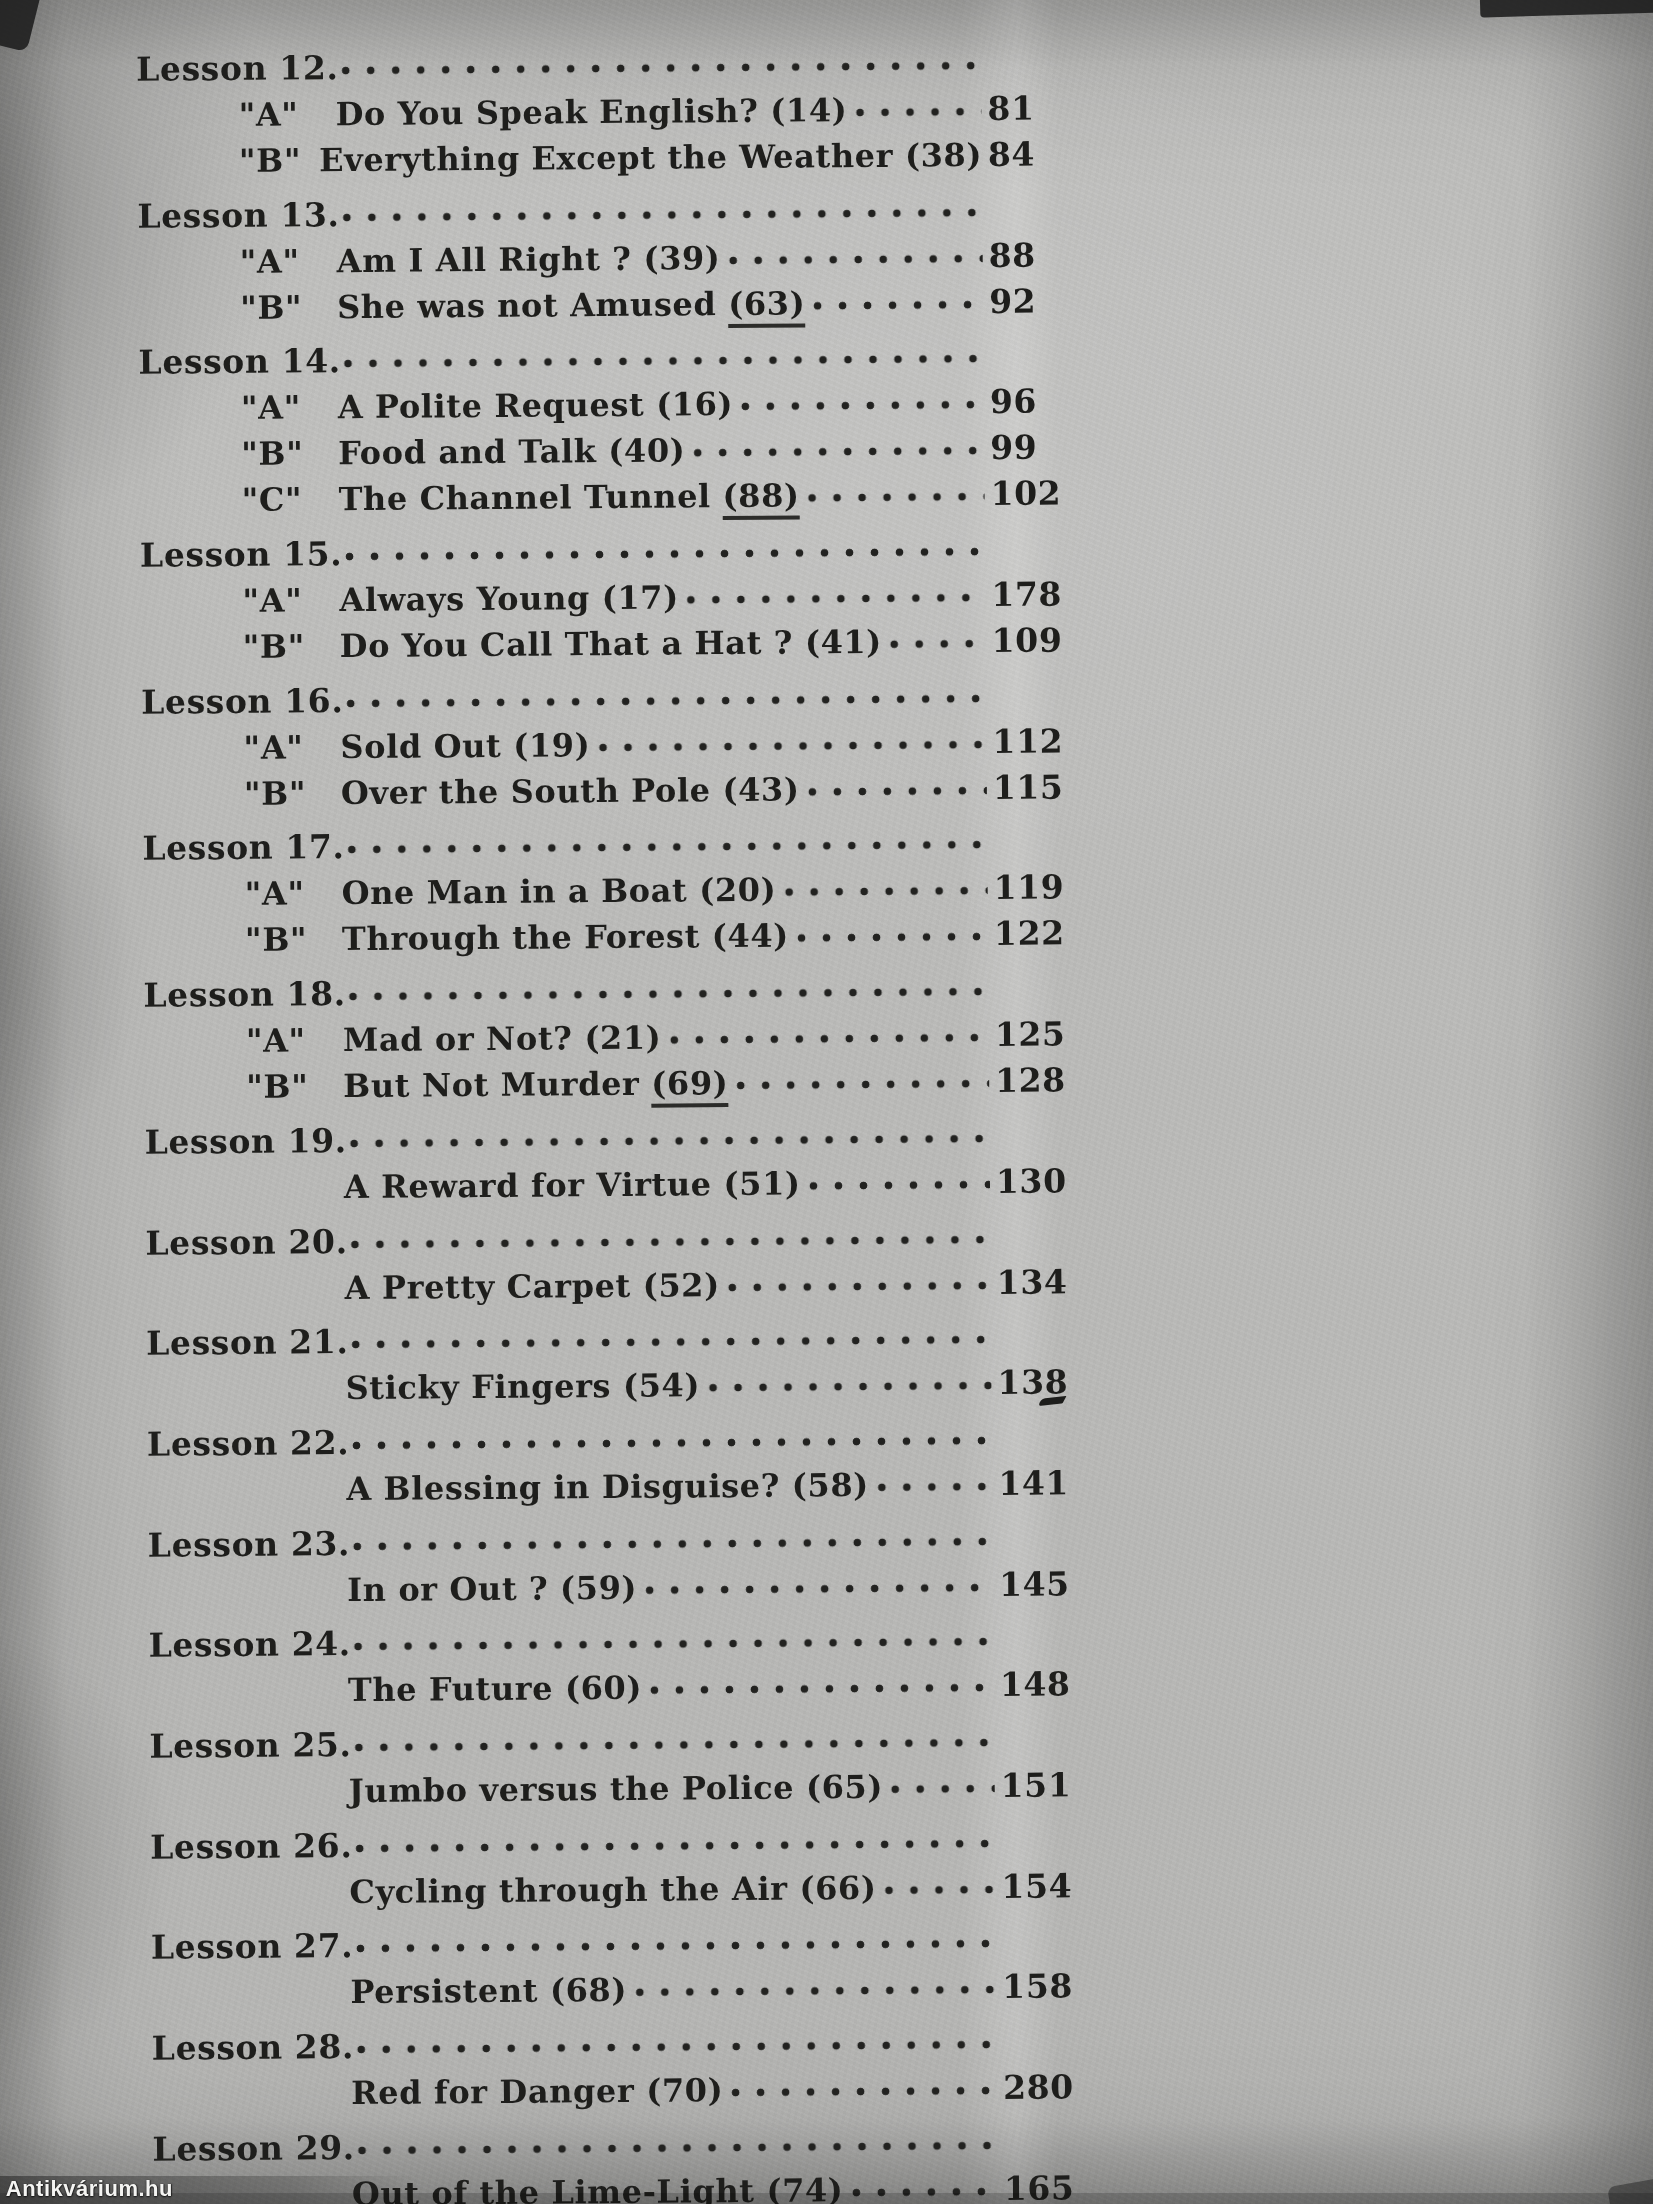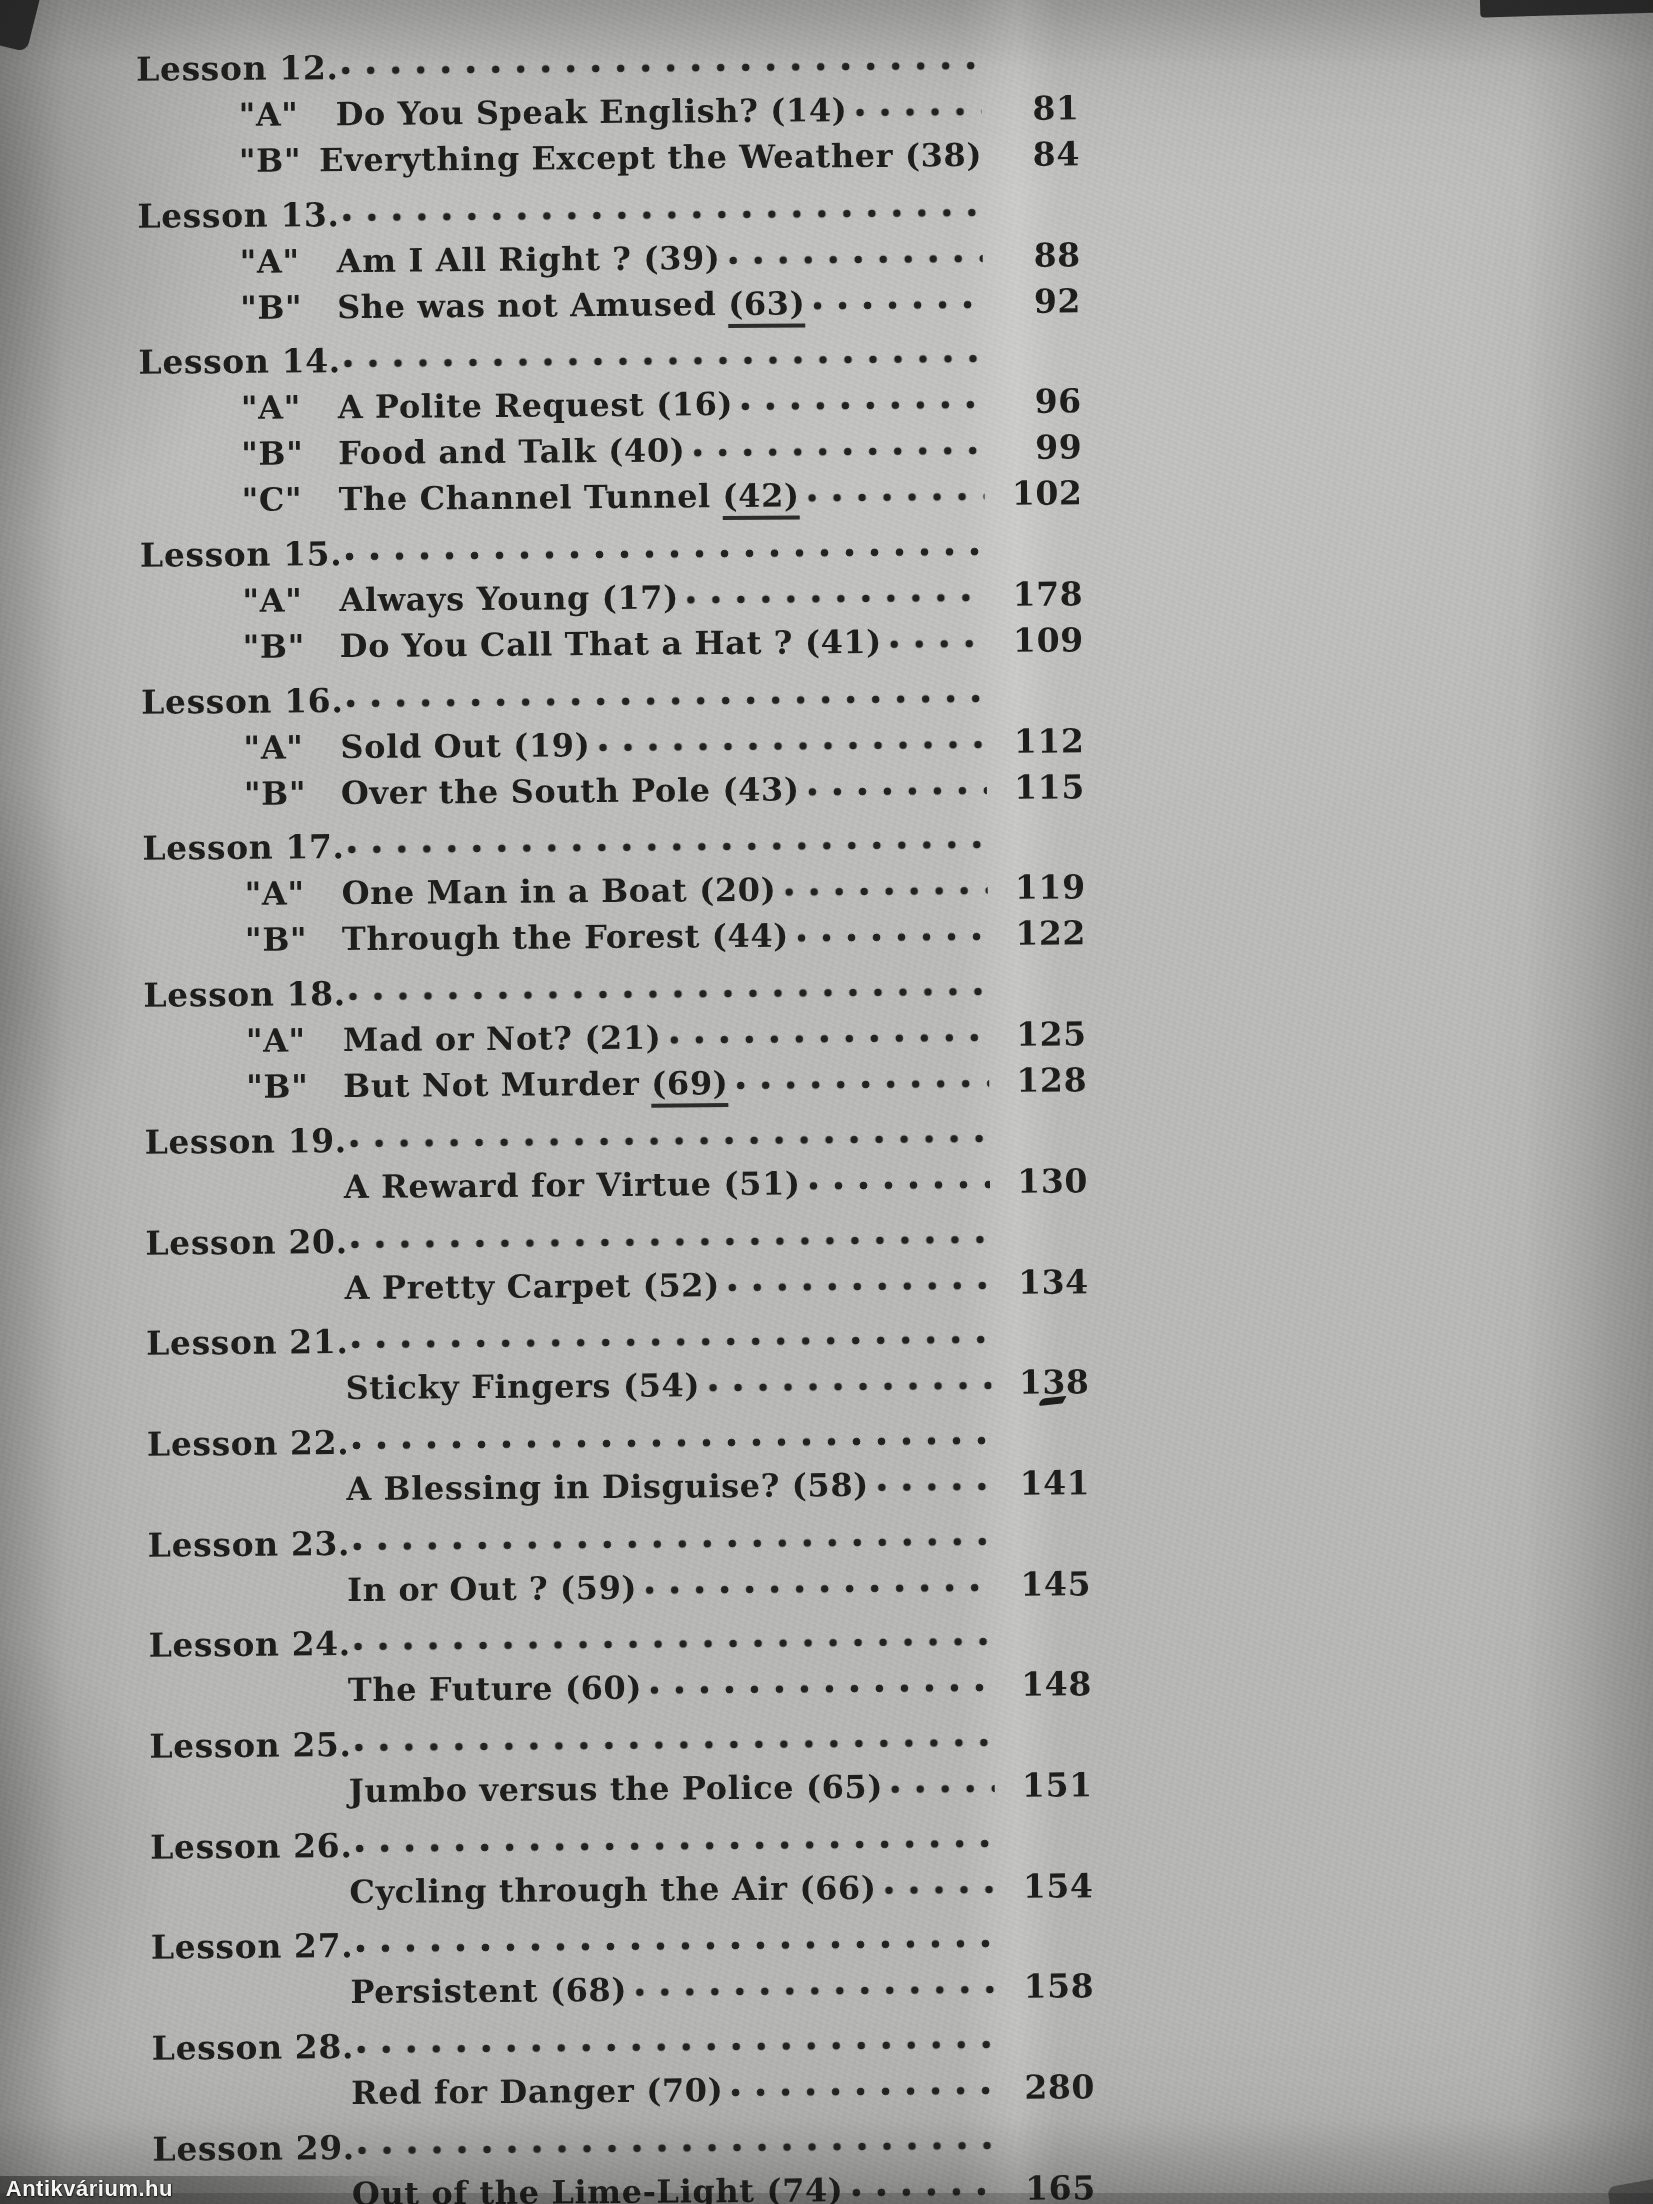--- a/index.html
+++ b/index.html
@@ -54,21 +54,21 @@
   .tag{display:inline-block;width:97px;}
   .leader{
     flex:1;align-self:stretch;
     background-image:radial-gradient(circle, #222220 3.5px, rgba(0,0,0,0) 4.2px);
     background-size:25px 25px;
     background-repeat:repeat-x;
     background-position:50px 62%;
     margin-right:5.8px;
   }
   .lesson-row .leader{background-position:70px 62%;}
-  .page{width:92px;text-align:right;font-size:33px;flex:none;position:relative;}
+  .page{width:92px;text-align:left;font-size:33px;flex:none;position:relative;}
   .u{border-bottom:4.9px solid rgba(28,28,26,0.9);padding-bottom:1px;}
   .page.marked::after{
     content:"";position:absolute;right:25px;bottom:1.9px;width:25px;height:6.8px;
     background:#1d1d1b;border-radius:3.9px 1px 1px 3.9px;
     transform:rotate(-6deg) skewX(-35deg);
   }
 
   .bottom-shade{position:absolute;left:0;right:0;bottom:0;height:11.6px;background:rgba(0,0,0,0.18);}
   .wm-band{
     position:absolute;left:0;bottom:0;width:417px;height:29px;
@@ -137,21 +137,21 @@
         <span class="page">96</span>
       </div>
       <div class="row item-row">
         <span class="tag">"B"</span>
         <span class="title">Food and Talk (40)</span>
         <span class="leader"></span>
         <span class="page">99</span>
       </div>
       <div class="row item-row">
         <span class="tag">"C"</span>
-        <span class="title"><span class="t-plain">The Channel Tunnel </span><span class="u">(42)</span></span>
+        <span class="title"><span class="t-plain">The Channel Tunnel </span><span class="u">(88)</span></span>
         <span class="leader"></span>
         <span class="page">102</span>
       </div>
       <div class="row lesson-row">
         <span class="lesson-label">Lesson 15.</span>
         <span class="leader"></span>
         <span class="page"></span>
       </div>
       <div class="row item-row">
         <span class="tag">"A"</span>

